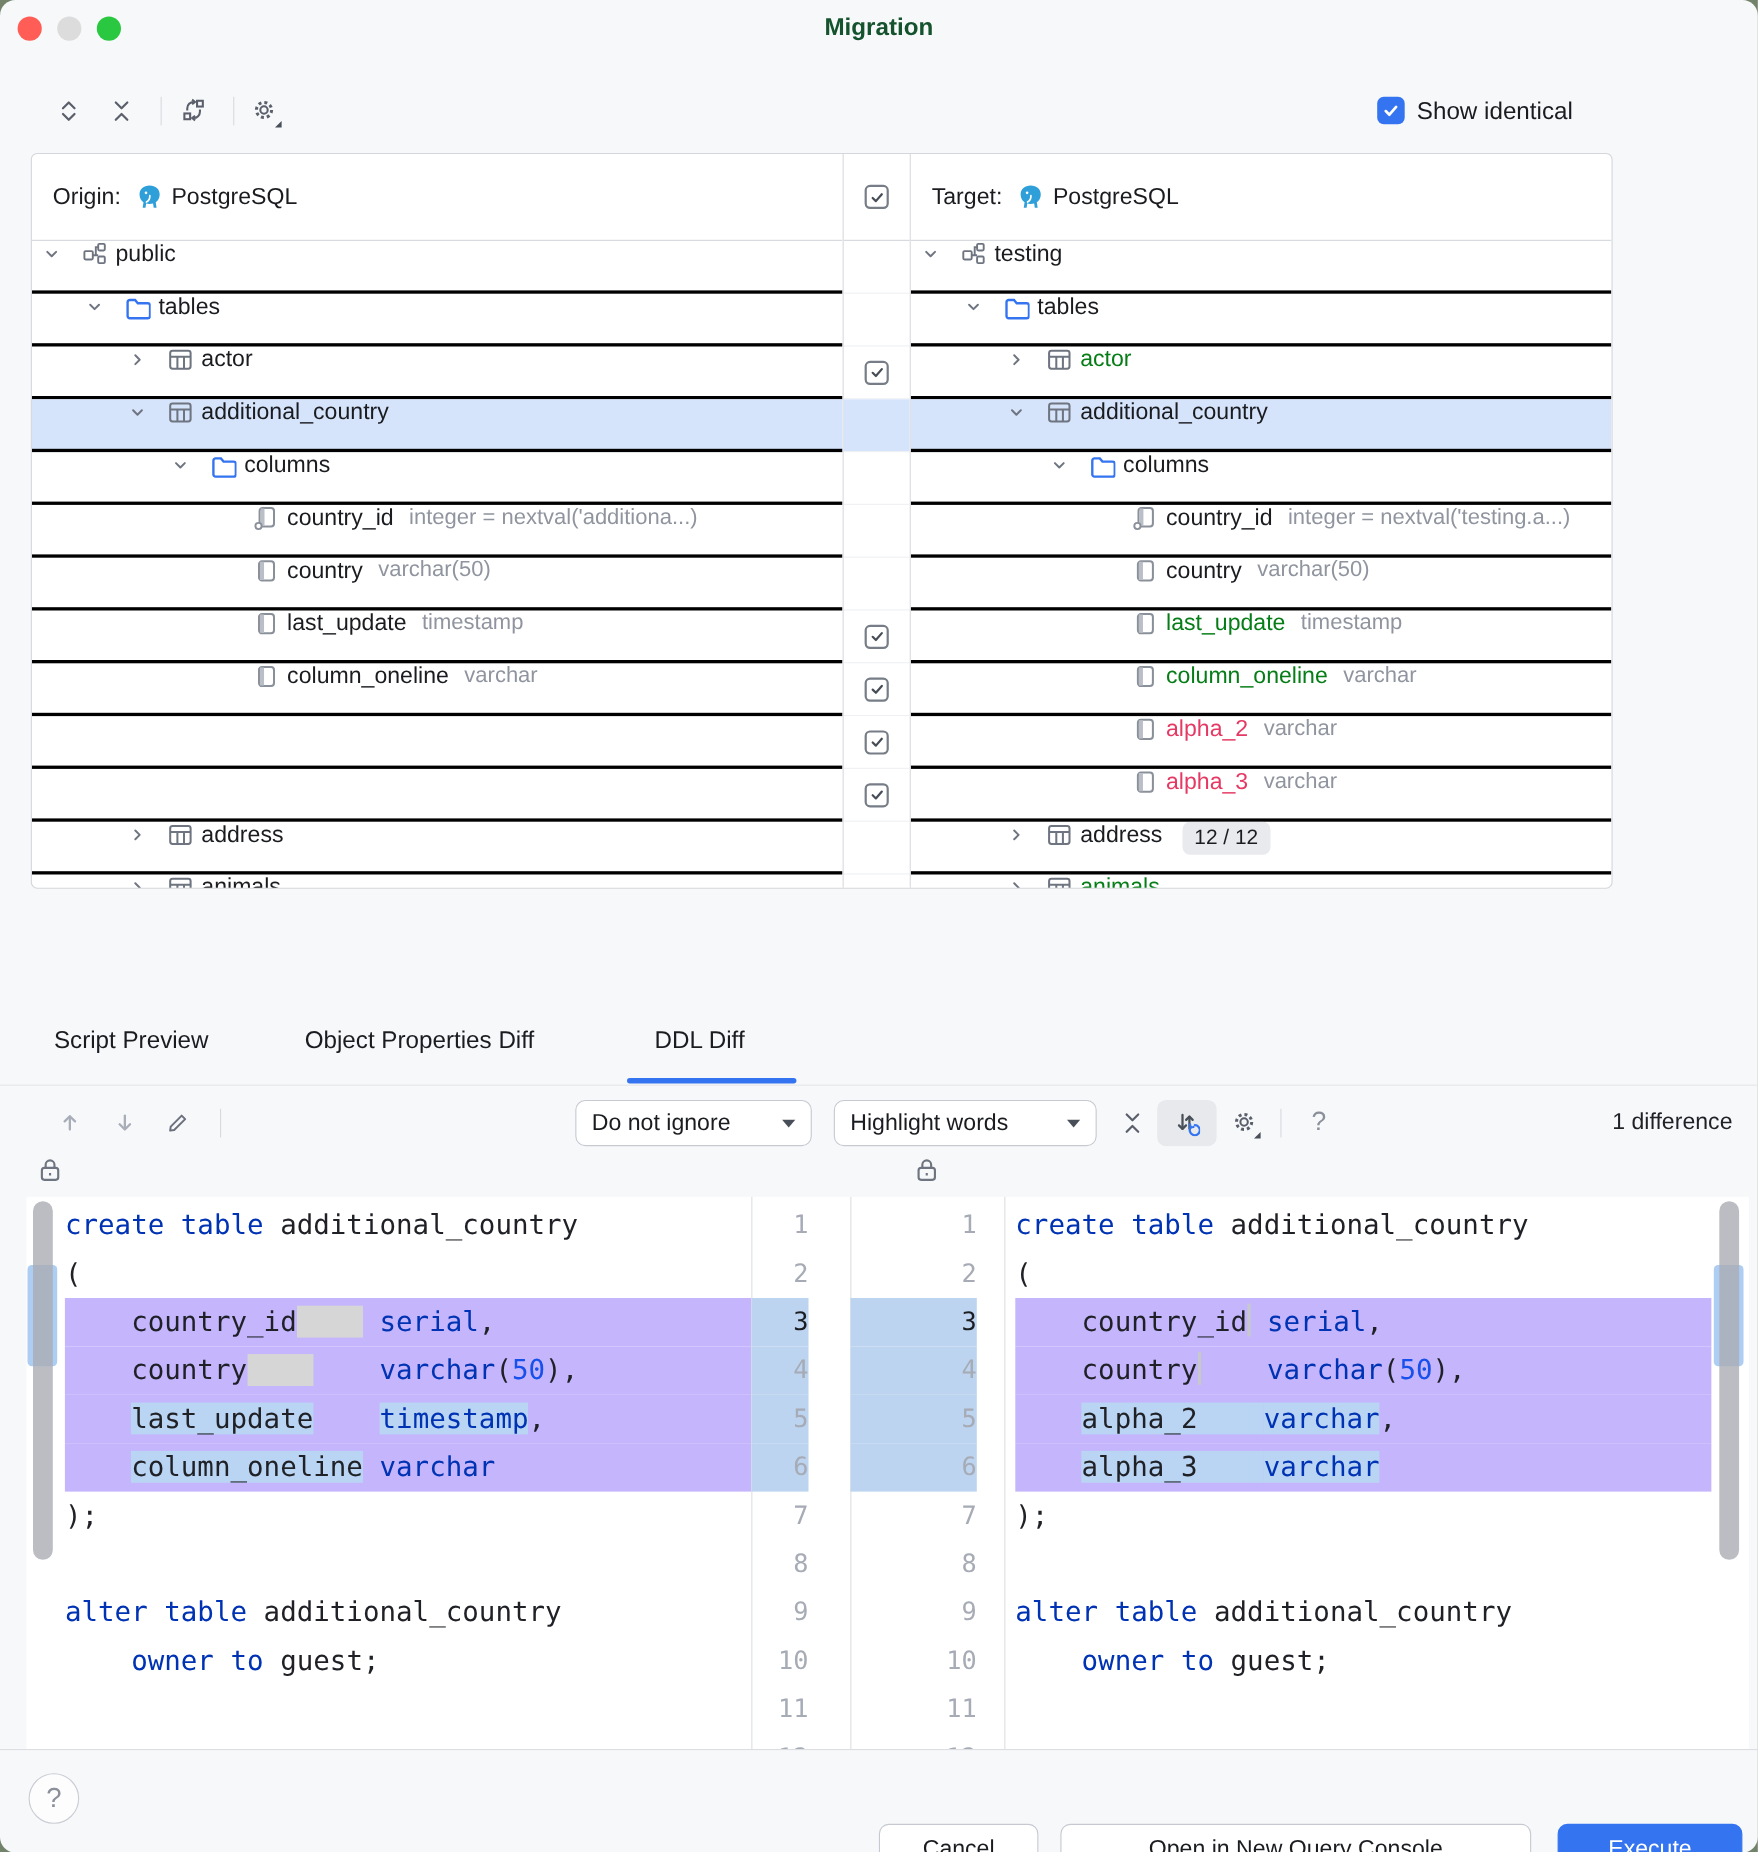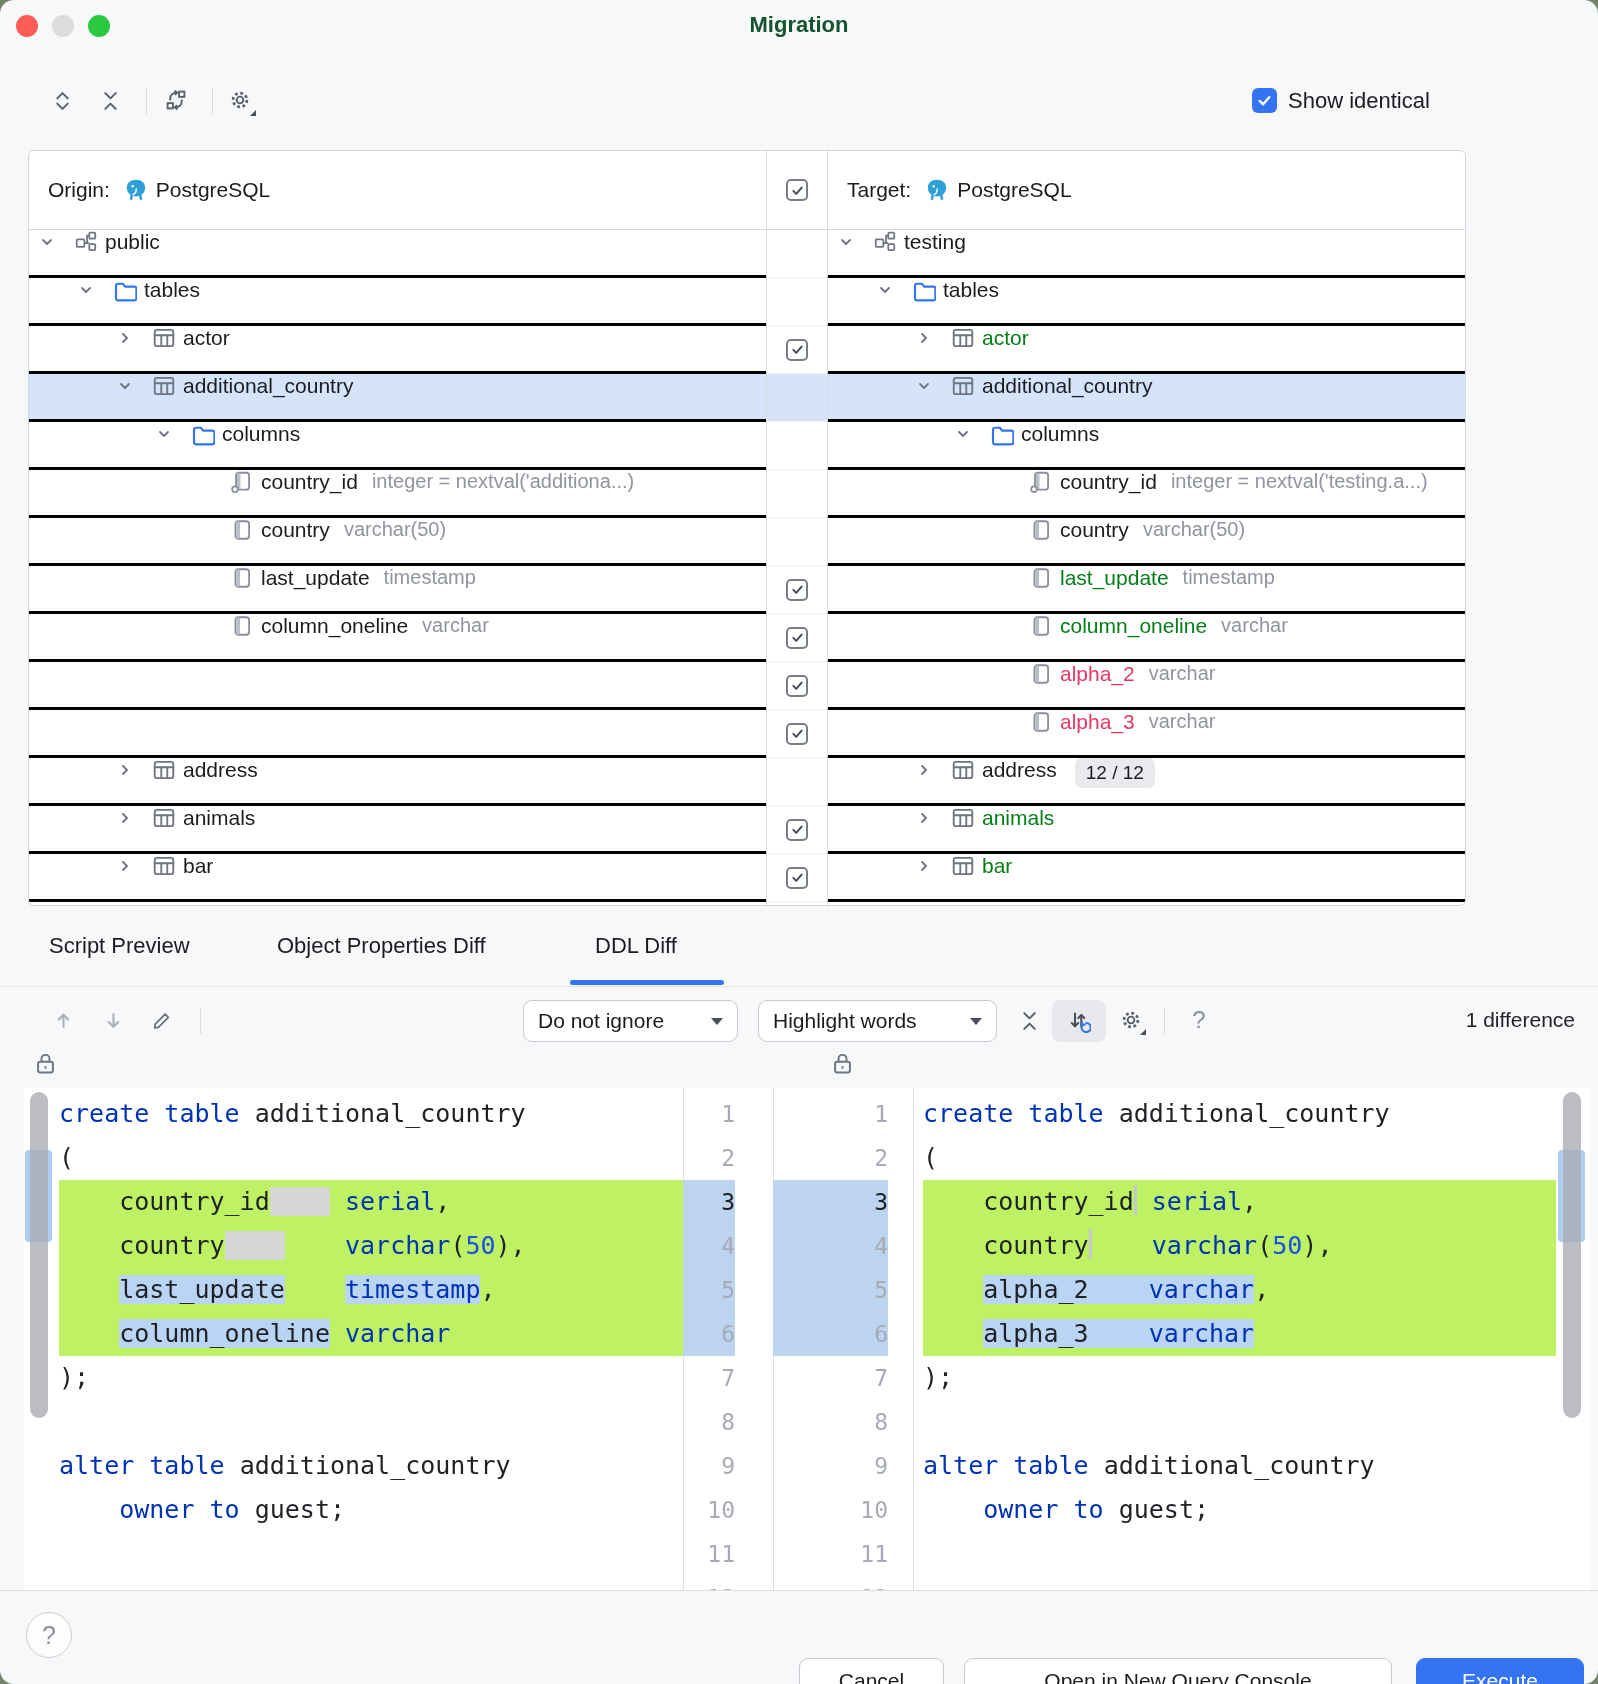--- a/index.html
+++ b/index.html
@@ -7,21 +7,21 @@
   .win{position:absolute;left:0;top:0;width:1598px;height:1684px;background:#f7f8fa;border-radius:14px;overflow:hidden}
   .abs{position:absolute}
   
   .light{position:absolute;top:15px;width:22px;height:22px;border-radius:50%}
   .title{position:absolute;top:12px;left:0;width:100%;text-align:center;font-size:22px;font-weight:bold;color:#14532d}
   
   .tbtn{position:absolute;top:82px;width:36px;height:36px;display:flex;align-items:center;justify-content:center}
   .vsep{position:absolute;width:1px;background:#d8dade}
   .si-box{position:absolute;width:25px;height:25px;background:#3574f0;border-radius:6px;display:flex;align-items:center;justify-content:center}
   
-  .tree{position:absolute;left:28px;top:150px;width:1438px;height:756px;background:#fff;border:1px solid #d3d6dc;border-radius:6px;display:grid;grid-template-columns:737px 62px 637px;overflow:hidden;box-sizing:border-box}
+  .tree{position:absolute;left:28px;top:139px;width:1438px;height:669px;background:#fff;border:1px solid #d3d6dc;border-radius:6px;display:grid;grid-template-columns:737px 62px 637px;overflow:hidden;box-sizing:border-box}
   .tcol{overflow:hidden}
   .ccol{border-left:1px solid #d8dade;border-right:1px solid #d8dade}
   .thead{height:79px;border-bottom:1px solid #d3d6dc;display:flex;align-items:center;padding-left:19px;font-size:21px;box-sizing:border-box}
   .trow{height:48px;border-bottom:3px solid #000000;display:flex;align-items:flex-start;padding-left:6px;box-sizing:border-box;white-space:nowrap;overflow:hidden}
   .ccell{height:48px;border-bottom:1px solid #eef0f3;display:flex;align-items:center;justify-content:center;box-sizing:border-box}
   .chead{height:79px;border-bottom:1px solid #d3d6dc;display:flex;align-items:center;justify-content:center;box-sizing:border-box}
   .sel{background:#d6e4fb}
   .ind1{width:39px;flex:none}.ind2{width:78px;flex:none}.ind3{width:117px;flex:none}.ind4{width:156px;flex:none}
   .chev{width:24px;height:24px;margin-right:15px;flex:none;display:flex;align-items:center;justify-content:center}
   .icn{width:24px;height:24px;margin-right:7px;flex:none}
@@ -38,21 +38,21 @@
   .dbtn{position:absolute;top:1003px;width:34px;height:34px;display:flex;align-items:center;justify-content:center}
   .dd{position:absolute;top:1000px;height:42px;border:1px solid #c6c9d1;border-radius:9px;background:#fff;display:flex;align-items:center;justify-content:space-between;padding:0 14px;font-size:21px;box-sizing:border-box;color:#1a1c20}
   .caret{width:0;height:0;border-left:6px solid transparent;border-right:6px solid transparent;border-top:7px solid #494f59;margin-left:14px}
   .diffcount{position:absolute;top:1008px;right:23px;font-size:21px;color:#1f2126}
   .cornertri{position:absolute;right:2px;bottom:2px;width:0;height:0;border-left:6px solid transparent;border-bottom:6px solid #494f59}
   
   .edbg{position:absolute;left:24px;top:1088px;width:1566px;height:502px;background:#fff}
   .vdiv{position:absolute;top:1088px;width:1px;height:502px;background:#dcdee2}
   .code{position:absolute;top:1088px;height:502px;overflow:hidden;font-family:"DejaVu Sans Mono",monospace;font-size:25px;color:#1f2126;white-space:pre;padding-top:4px;box-sizing:border-box}
   .cl{height:44px;line-height:44px}
-  .cl.band{background:#bef264}
+  .cl.band{background:#c4b5fd}
   .kw{color:#0033b3}.num{color:#1750eb}
   .hl{background:#bad4f3}.gr{background:#d6d6d6}
   .bar{display:inline-block;width:3px;height:30px;background:#c6c8cc;vertical-align:-5px}
   .gut{position:absolute;top:1088px;height:502px;overflow:hidden;font-family:"DejaVu Sans Mono",monospace;font-size:23px;color:#a6abb5;padding-top:4px;box-sizing:border-box}
   .gl{height:44px;line-height:44px;text-align:right}
   .gl.gband{background:#bcd4f0}
   .gl.gcur{color:#1c1e22}
   .marker{position:absolute;border-radius:4px;background:#aecdf3}
   .thumb{position:absolute;width:18px;border-radius:9px;background:rgba(170,173,180,.8)}
   

